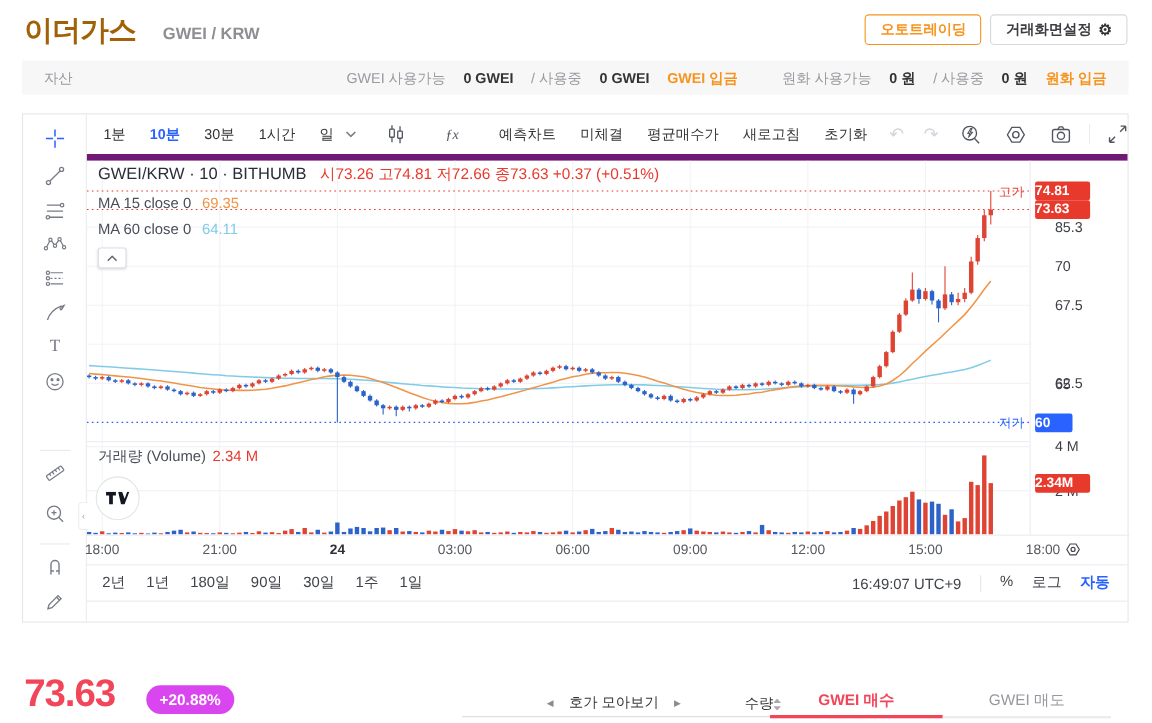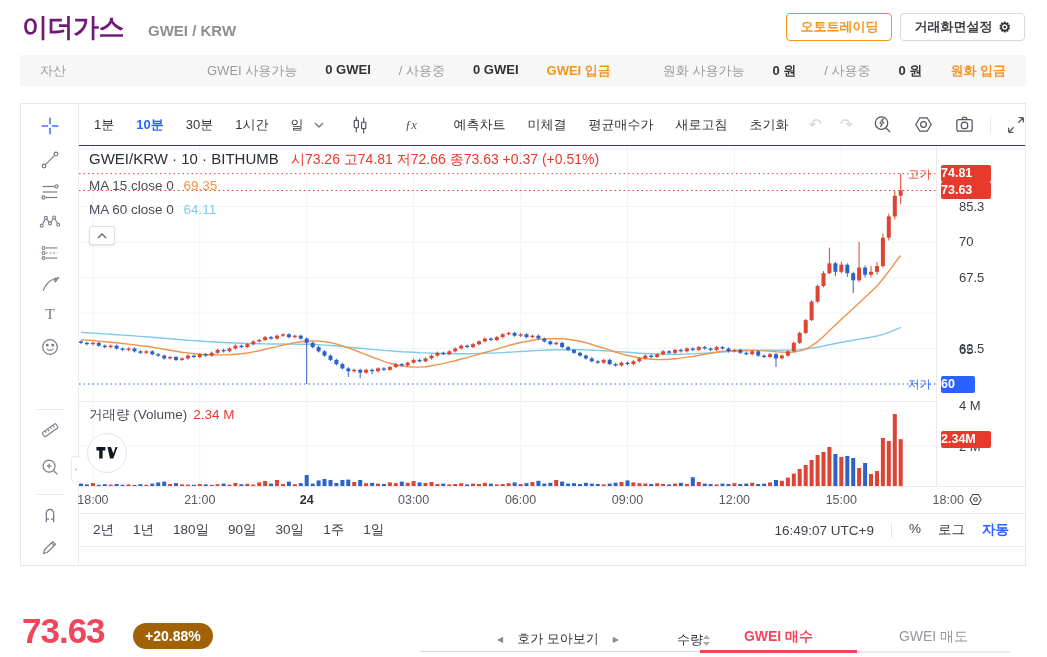--- a/index.html
+++ b/index.html
@@ -2,45 +2,45 @@
 <html><head>
 <meta charset="utf-8">
 <style>
   * { margin:0; padding:0; box-sizing:border-box; }
   html,body { width:1047px; height:657px; overflow:hidden; }
   body { font-family:"Liberation Sans","DejaVu Sans",sans-serif; background:#fff; color:#333; position:relative; }
   #app { position:absolute; inset:0; }
 
   
   .hdr { position:absolute; left:0; top:0; width:100%; height:55px; }
-  .hdr-title { position:absolute; left:22px; top:10px; font-size:26px; font-weight:800; color:#701a75; letter-spacing:-0.5px; }
+  .hdr-title { position:absolute; left:22px; top:10px; font-size:26px; font-weight:800; color:#a16207; letter-spacing:-0.5px; }
   .hdr-pair { position:absolute; left:148px; top:22px; font-size:15px; color:#8e8e93; font-weight:600; }
   .hdr-btns { position:absolute; right:22px; top:13px; display:flex; gap:8px; }
   .btn { height:28px; padding:0 13px; border-radius:4px; background:#fff; font-size:13px; display:flex; align-items:center; gap:6px; cursor:pointer; font-weight:700; }
   .btn-orange { border:1px solid #f7941d; color:#f7941d; }
   .btn-gray { border:1px solid #d8d8dc; color:#3d3d42; }
   .gear { font-size:14px; color:#333; line-height:1; }
 
   
   .asset-bar { position:absolute; left:20px; top:55px; width:1006px; height:31px; background:#f7f7f8; display:flex; align-items:center; padding:0 20px; font-size:13px; }
-  .asset-items { margin-left:auto; display:flex; align-items:flex-start; gap:28px; }
+  .asset-items { margin-left:auto; display:flex; align-items:center; gap:16px; }
   .as-muted { color:#9a9aa0; }
   .as-strong { color:#333; font-weight:700; }
   .as-orange { color:#f7941d; font-weight:700; cursor:pointer; }
   .as-spacer { margin-left:24px; }
 
   
   .card { position:absolute; left:20px; top:103px; width:1006px; height:463px; border:1px solid #e7e7ea; background:#fff; }
   .side-tb { position:absolute; left:0; top:0; width:58px; height:461px; border-right:1px solid #ececef; }
   .side-icon { position:absolute; left:15px; width:28px; height:28px; display:flex; align-items:center; justify-content:center; color:#787b86; cursor:pointer; }
   .side-icon.active { color:#2962ff; }
   .side-div { position:absolute; left:15px; width:28px; border-top:1px solid #e9e9ec; }
   .side-handle { position:absolute; left:50px; top:352px; width:9px; height:26px; border:1px solid #ececef; border-right:none; border-radius:4px 0 0 4px; background:#fff; font-size:8px; color:#9a9aa0; display:flex; align-items:center; justify-content:center; cursor:pointer; }
 
-  .top-tb { position:absolute; left:58px; top:0; right:0; height:42px; border-bottom:1px solid #701a75; display:flex; align-items:center; padding:0 12px 0 4px; font-size:13px; color:#333; }
+  .top-tb { position:absolute; left:58px; top:0; right:0; height:42px; border-bottom:6px solid #701a75; display:flex; align-items:center; padding:0 12px 0 4px; font-size:13px; color:#333; }
   .tb-item { padding:0 11px; cursor:pointer; white-space:nowrap; }
   .tb-item.active { color:#2962ff; font-weight:700; }
   .tb-sep { width:1px; height:18px; background:#ececef; margin:0 5px; }
   .tb-ico { padding:0 9px; display:flex; align-items:center; color:#52555e; cursor:pointer; }
   .tb-ico.dim { color:#d2d5dc; }
   .tb-right { margin-left:auto; display:flex; align-items:center; }
   .tb-chev { padding:0 6px 0 0; color:#787b86; display:flex; cursor:pointer; }
 
   .plot { position:absolute; left:58px; top:42px; width:857px; height:340px; cursor:crosshair; }
   .plot svg { position:absolute; left:0; }
@@ -72,21 +72,21 @@
   .range-bar { position:absolute; left:58px; right:0; top:409px; height:34px; border-top:1px solid #ececef; border-bottom:1px solid #ececef; display:flex; align-items:center; padding:0 16px 0 14px; font-size:13.5px; color:#40434a; }
   .rb-left { display:flex; gap:19px; }
   .rb-left span { cursor:pointer; }
   .rb-right { margin-left:auto; display:flex; align-items:center; gap:17px; }
   .rb-div { width:1px; height:15px; background:#e5e5e8; }
   .rb-right .active { color:#2962ff; font-weight:700; }
   .rb-clock { cursor:pointer; }
 
   
   .ft-price { position:absolute; left:22px; top:611px; font-size:35px; font-weight:700; color:#f2455a; letter-spacing:-1px; }
-  .ft-pill { position:absolute; left:133px; top:623px; height:26px; padding:0 12px; border-radius:13px; background:#a16207; color:#fff; font-size:14px; font-weight:700; display:flex; align-items:center; }
+  .ft-pill { position:absolute; left:133px; top:623px; height:26px; padding:0 12px; border-radius:13px; background:#d946ef; color:#fff; font-size:14px; font-weight:700; display:flex; align-items:center; }
   .ft-toggle { position:absolute; left:428px; top:630px; width:260px; display:flex; align-items:center; justify-content:center; gap:14px; font-size:13px; color:#333; cursor:pointer; }
   .ft-arrow { font-size:8px; color:#8a8a90; }
   .ft-toggle-line { position:absolute; left:420px; top:651px; width:280px; height:1px; background:#dcdcdf; }
   .ft-qty { position:absolute; left:710px; top:631px; font-size:13px; color:#333; display:flex; align-items:center; gap:0; cursor:pointer; transform:translateX(-100%); }
   .ft-tab { position:absolute; top:628px; font-size:14px; text-align:center; cursor:pointer; }
   .tab-buy { left:700px; width:157px; color:#f2455a; font-weight:700; }
   .tab-sell { left:857px; width:153px; color:#97979d; }
   .tab-line-buy { position:absolute; left:700px; top:650px; width:157px; height:3px; background:#f2455a; }
   .tab-line-sell { position:absolute; left:857px; top:651px; width:153px; height:2px; background:#ebebee; }
 </style>

